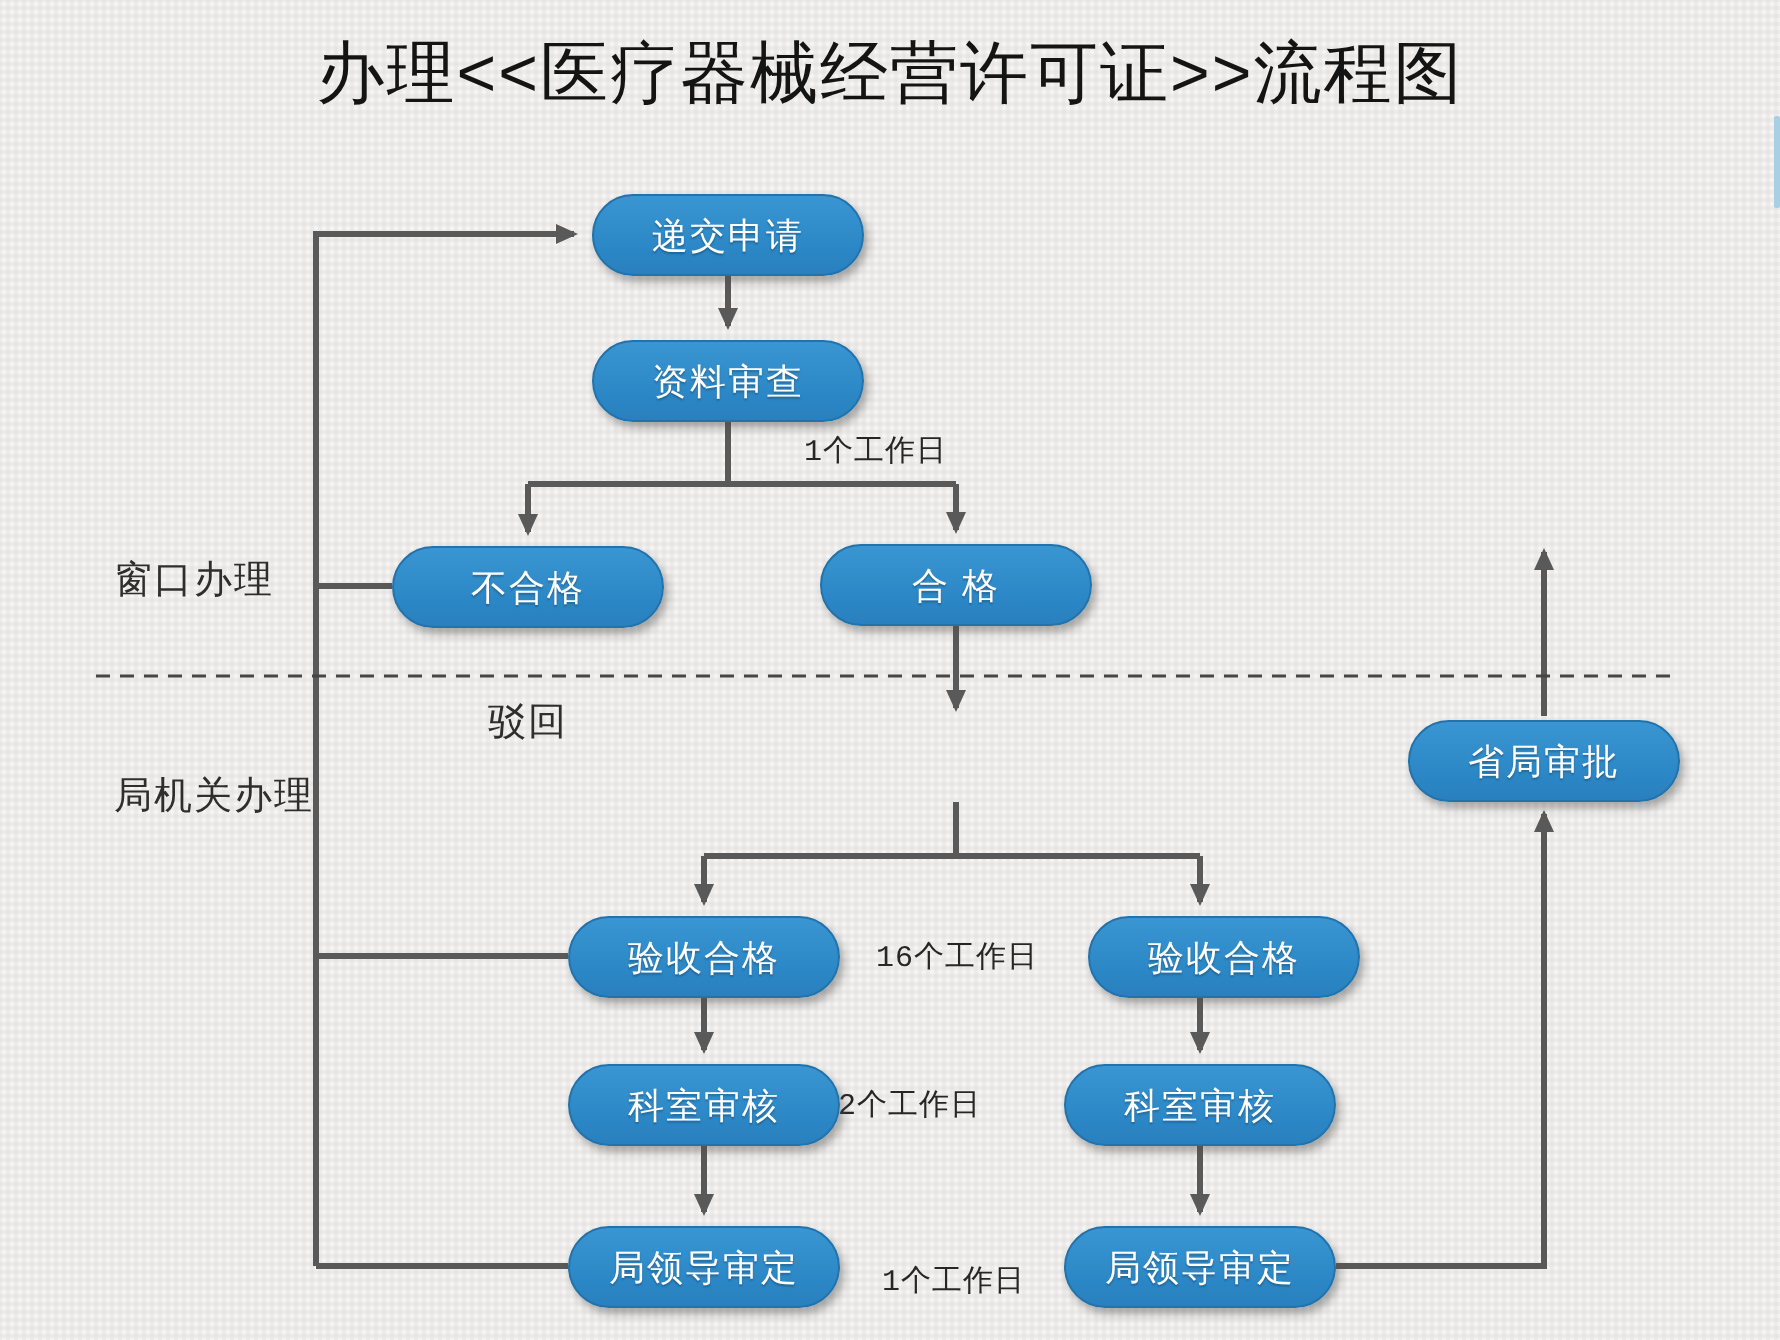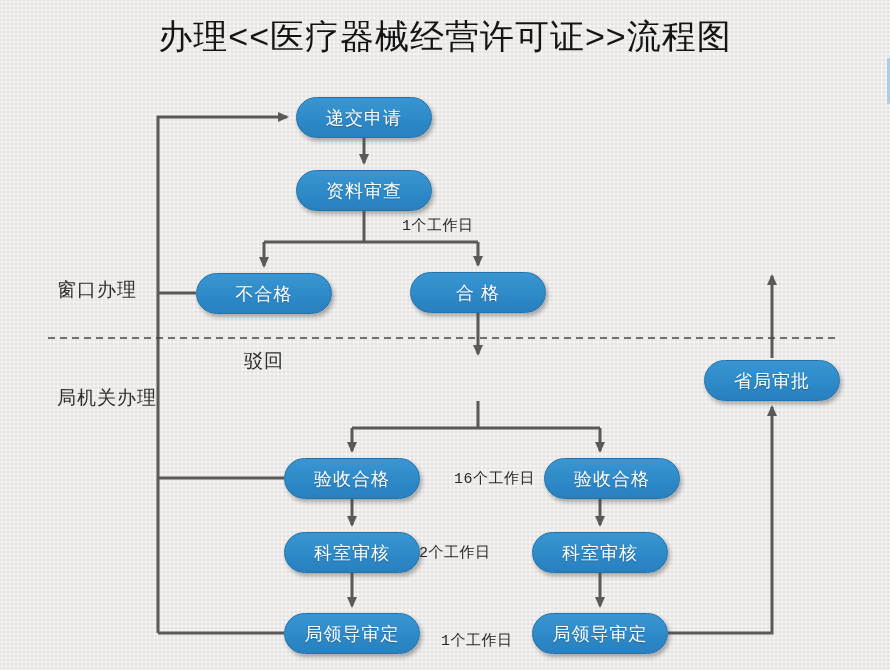--- a/index.html
+++ b/index.html
@@ -89,21 +89,21 @@
       <path d="M772,358 L772,276" marker-end="url(#arrow)"></path>
     </g>
     <path d="M48,338 L838,338" stroke="#454545" stroke-width="1.6" stroke-dasharray="7,5"></path>
   </svg>
 
   <div class="lane-label" style="left:57px;top:277px">窗口办理</div>
   <div class="lane-label" style="left:57px;top:385px">局机关办理</div>
 
   <div class="lane-label" style="left:244px;top:348px">驳回</div>
   <div class="duration" style="left:402px;top:216px">1个工作日</div>
-  <div class="duration" style="left:454px;top:469px">16个工作日</div>
+  <div class="duration" style="left:438px;top:469px">16个工作日</div>
   <div class="duration" style="left:419px;top:543px">2个工作日</div>
   <div class="duration" style="left:441px;top:631px">1个工作日</div>
 
   <div class="node" style="left:296px;top:97px">递交申请</div>
   <div class="node" style="left:296px;top:170px">资料审查</div>
   <div class="node" style="left:196px;top:273px">不合格</div>
   <div class="node" style="left:410px;top:272px">合 格</div>
   <div class="node" style="left:284px;top:458px">验收合格</div>
   <div class="node" style="left:544px;top:458px">验收合格</div>
   <div class="node" style="left:284px;top:532px">科室审核</div>

